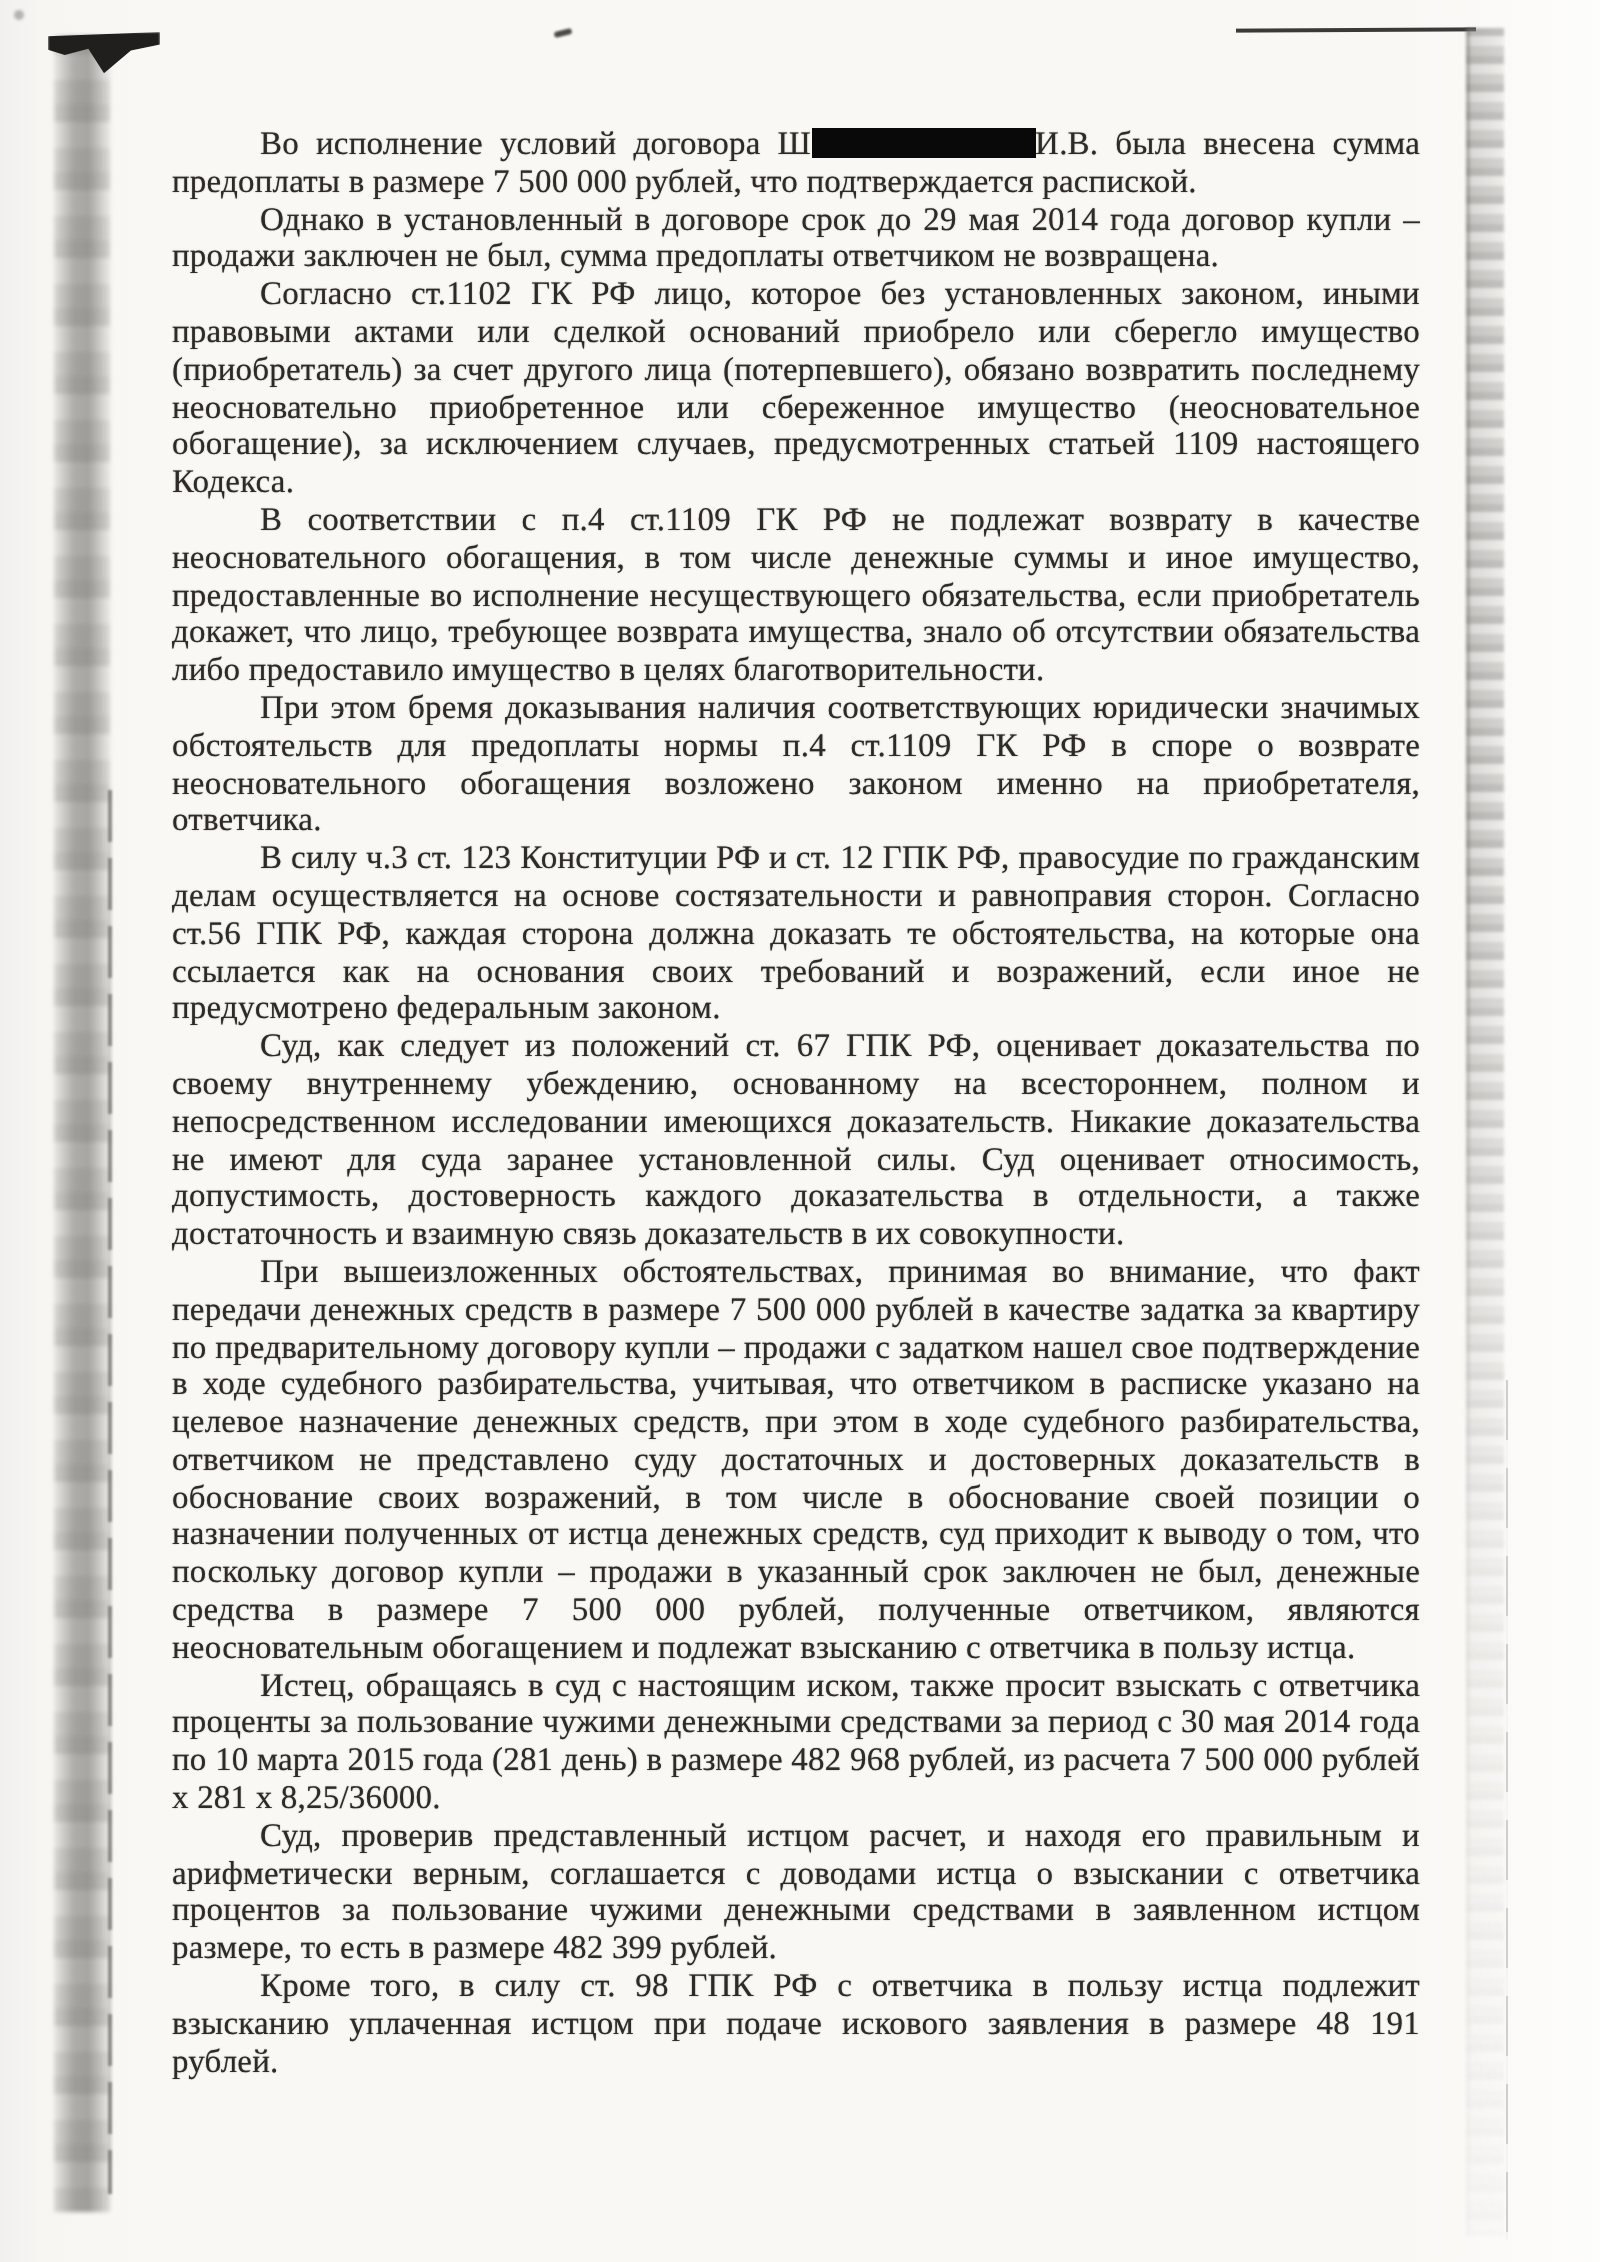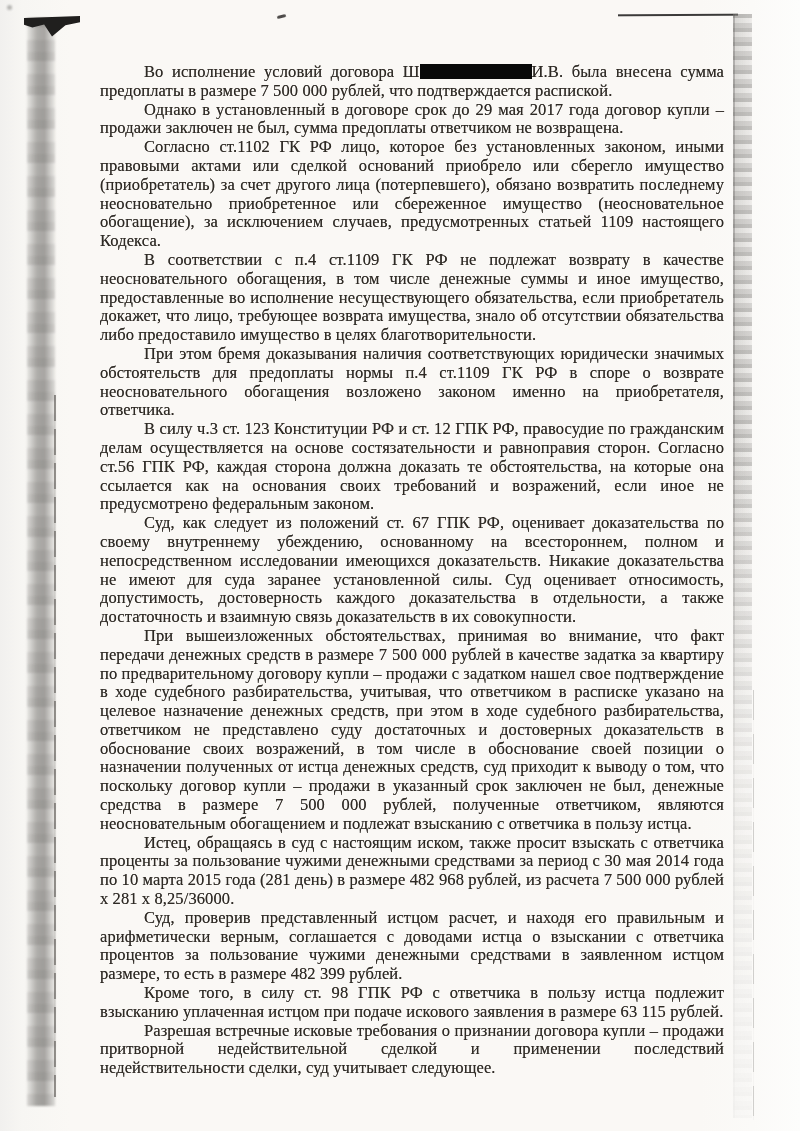--- a/index.html
+++ b/index.html
@@ -102,21 +102,21 @@
     left: 7px; top: 5px;
     width: 5px; height: 5px;
     background: rgba(120,118,115,0.5);
     border-radius: 50%;
     filter: blur(0.8px);
   }
 
   
   .doc-text {
     position: absolute;
-    left: 100px; top: 63px;
+    left: 86px; top: 63px;
     width: 624px;
     color: #2e2a25;
     font-size: 16.5px;
     line-height: 18.8px;
     text-align: justify;
     text-shadow: 0 0 0.6px rgba(46,42,37,0.65);
     letter-spacing: 0.1px;
   }
   .doc-text p {
     margin: 0;
@@ -139,25 +139,24 @@
   <div class="left-band-blob"></div>
   <div class="left-band-line"></div>
   <div class="top-right-line"></div>
   <div class="right-band"></div>
   <div class="right-faint-line"></div>
   <div class="speck-top"></div>
   <div class="speck-corner"></div>
 
   <div class="doc-text">
       <p>Во исполнение условий договора Ш<span class="redaction"></span>И.В. была внесена сумма предоплаты в размере 7 500 000 рублей, что подтверждается распиской.</p>
-      <p>Однако в установленный в договоре срок до 29 мая 2017 года договор купли – продажи заключен не был, сумма предоплаты ответчиком не возвращена.</p>
+      <p>Однако в установленный в договоре срок до 29 мая 2014 года договор купли – продажи заключен не был, сумма предоплаты ответчиком не возвращена.</p>
       <p>Согласно ст.1102 ГК РФ лицо, которое без установленных законом, иными правовыми актами или сделкой оснований приобрело или сберегло имущество (приобретатель) за счет другого лица (потерпевшего), обязано возвратить последнему неосновательно приобретенное или сбереженное имущество (неосновательное обогащение), за исключением случаев, предусмотренных статьей 1109 настоящего Кодекса.</p>
       <p>В соответствии с п.4 ст.1109 ГК РФ не подлежат возврату в качестве неосновательного обогащения, в том числе денежные суммы и иное имущество, предоставленные во исполнение несуществующего обязательства, если приобретатель докажет, что лицо, требующее возврата имущества, знало об отсутствии обязательства либо предоставило имущество в целях благотворительности.</p>
       <p>При этом бремя доказывания наличия соответствующих юридически значимых обстоятельств для предоплаты нормы п.4 ст.1109 ГК РФ в споре о возврате неосновательного обогащения возложено законом именно на приобретателя, ответчика.</p>
       <p>В силу ч.3 ст. 123 Конституции РФ и ст. 12 ГПК РФ, правосудие по гражданским делам осуществляется на основе состязательности и равноправия сторон. Согласно ст.56 ГПК РФ, каждая сторона должна доказать те обстоятельства, на которые она ссылается как на основания своих требований и возражений, если иное не предусмотрено федеральным законом.</p>
       <p>Суд, как следует из положений ст. 67 ГПК РФ, оценивает доказательства по своему внутреннему убеждению, основанному на всестороннем, полном и непосредственном исследовании имеющихся доказательств. Никакие доказательства не имеют для суда заранее установленной силы. Суд оценивает относимость, допустимость, достоверность каждого доказательства в отдельности, а также достаточность и взаимную связь доказательств в их совокупности.</p>
       <p>При вышеизложенных обстоятельствах, принимая во внимание, что факт передачи денежных средств в размере 7 500 000 рублей в качестве задатка за квартиру по предварительному договору купли – продажи с задатком нашел свое подтверждение в ходе судебного разбирательства, учитывая, что ответчиком в расписке указано на целевое назначение денежных средств, при этом в ходе судебного разбирательства, ответчиком не представлено суду достаточных и достоверных доказательств в обоснование своих возражений, в том числе в обоснование своей позиции о назначении полученных от истца денежных средств, суд приходит к выводу о том, что поскольку договор купли – продажи в указанный срок заключен не был, денежные средства в размере 7 500 000 рублей, полученные ответчиком, являются неосновательным обогащением и подлежат взысканию с ответчика в пользу истца.</p>
       <p>Истец, обращаясь в суд с настоящим иском, также просит взыскать с ответчика проценты за пользование чужими денежными средствами за период с 30 мая 2014 года по 10 марта 2015 года (281 день) в размере 482 968 рублей, из расчета 7 500 000 рублей х 281 х 8,25/36000.</p>
       <p>Суд, проверив представленный истцом расчет, и находя его правильным и арифметически верным, соглашается с доводами истца о взыскании с ответчика процентов за пользование чужими денежными средствами в заявленном истцом размере, то есть в размере 482 399 рублей.</p>
-      <p>Кроме того, в силу ст. 98 ГПК РФ с ответчика в пользу истца подлежит взысканию уплаченная истцом при подаче искового заявления в размере 63 115 рублей.</p>
-      <p>Разрешая встречные исковые требования о признании договора купли – продажи притворной недействительной сделкой и применении последствий недействительности сделки, суд учитывает следующее.</p>
+      <p>Кроме того, в силу ст. 98 ГПК РФ с ответчика в пользу истца подлежит взысканию уплаченная истцом при подаче искового заявления в размере 48 191 рублей.</p>
     </div>
 </div>
 
 </body></html>

